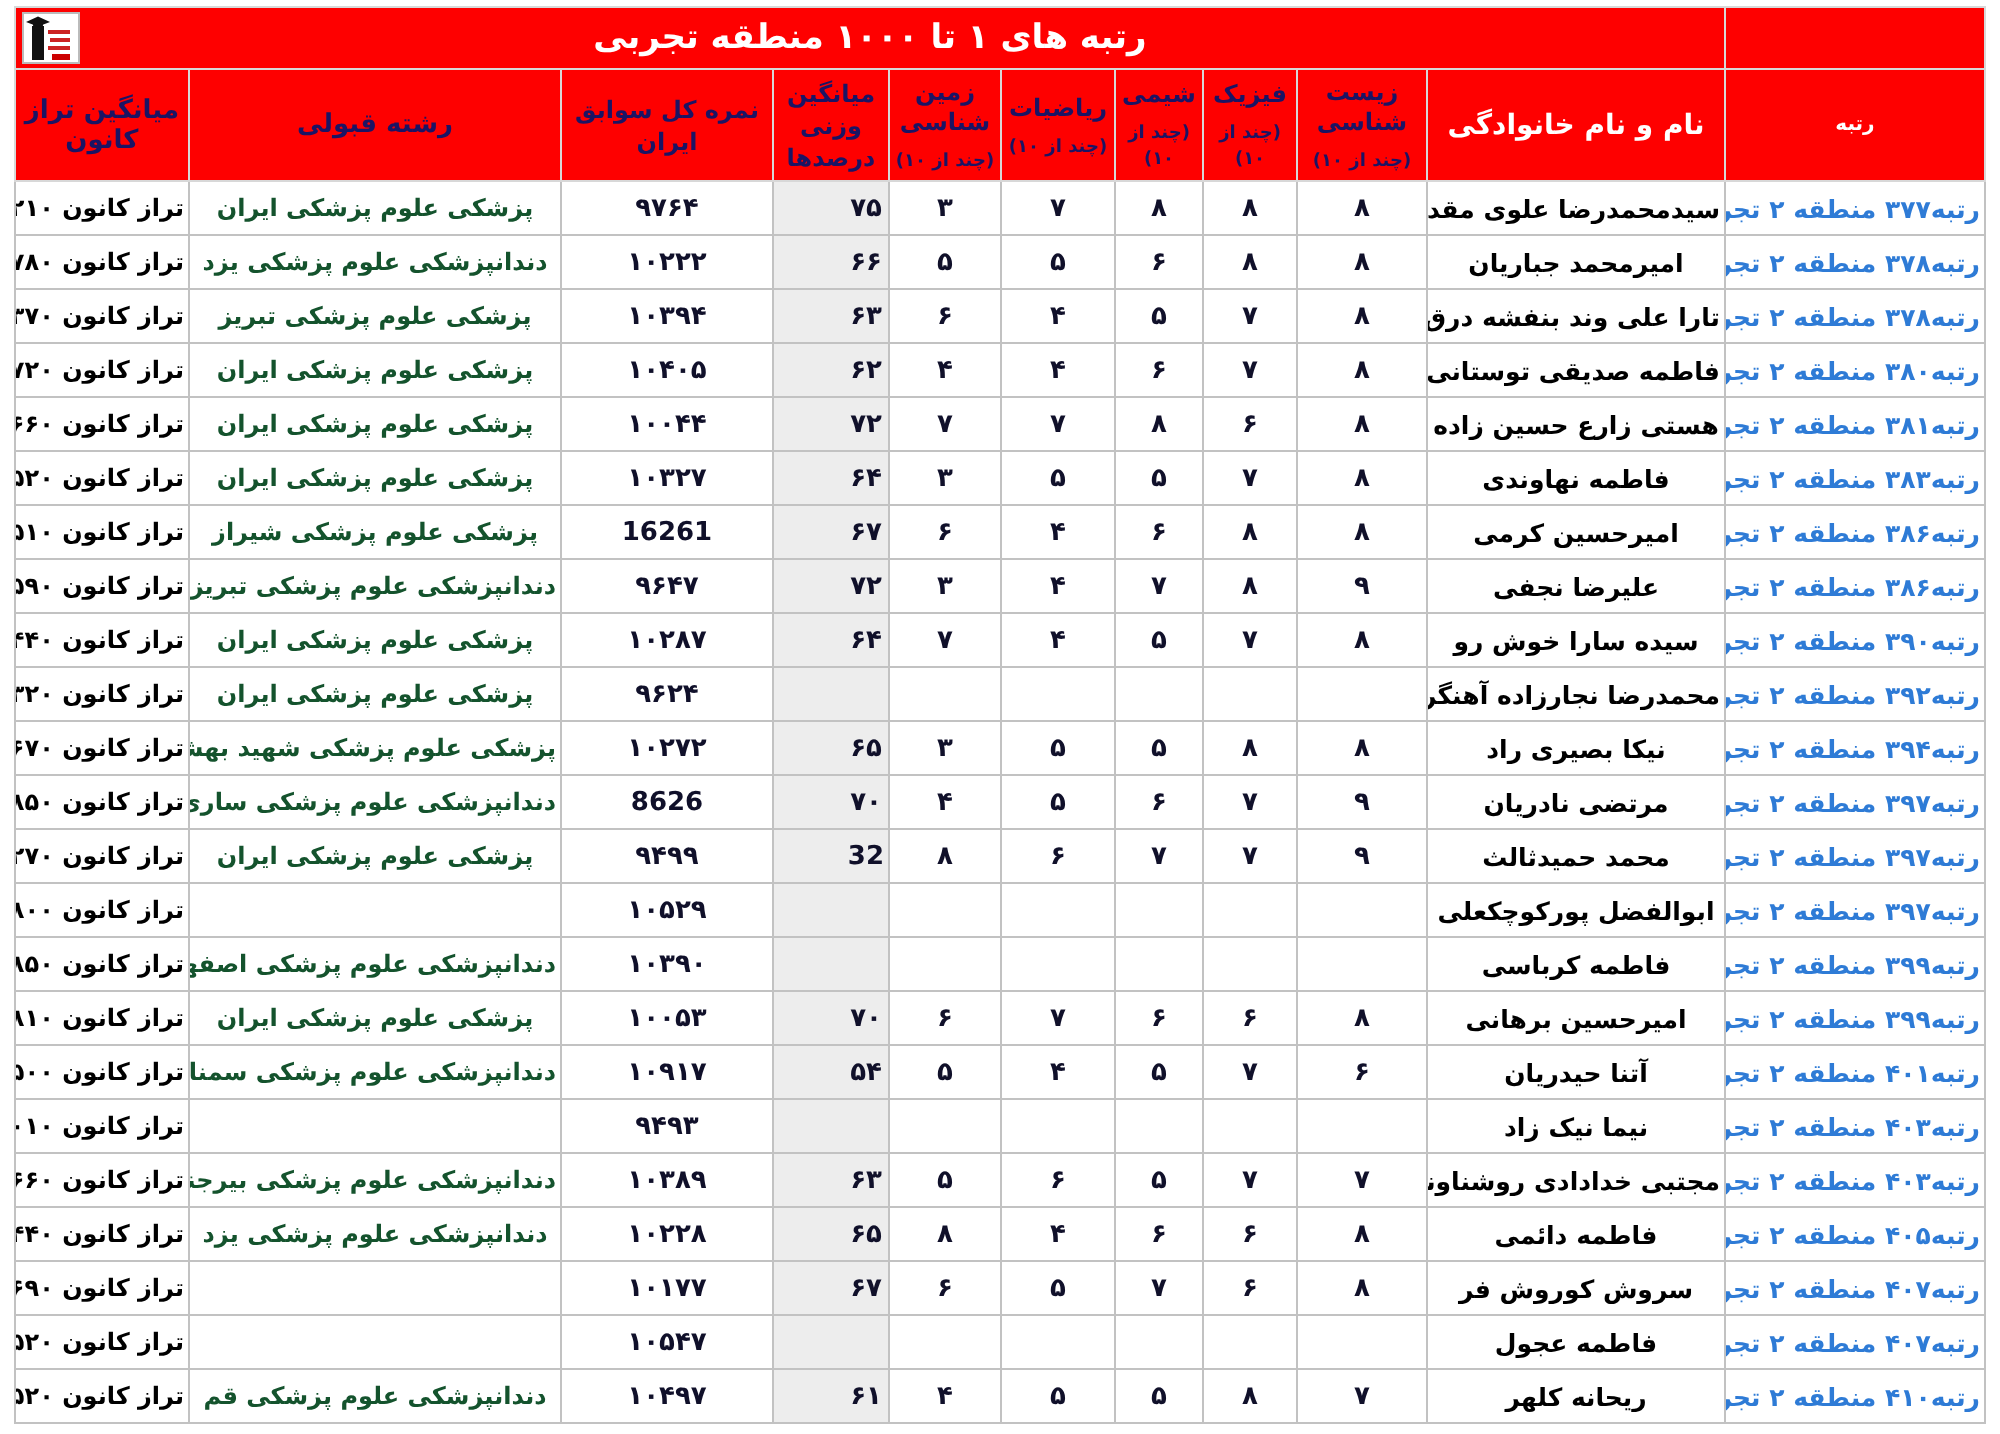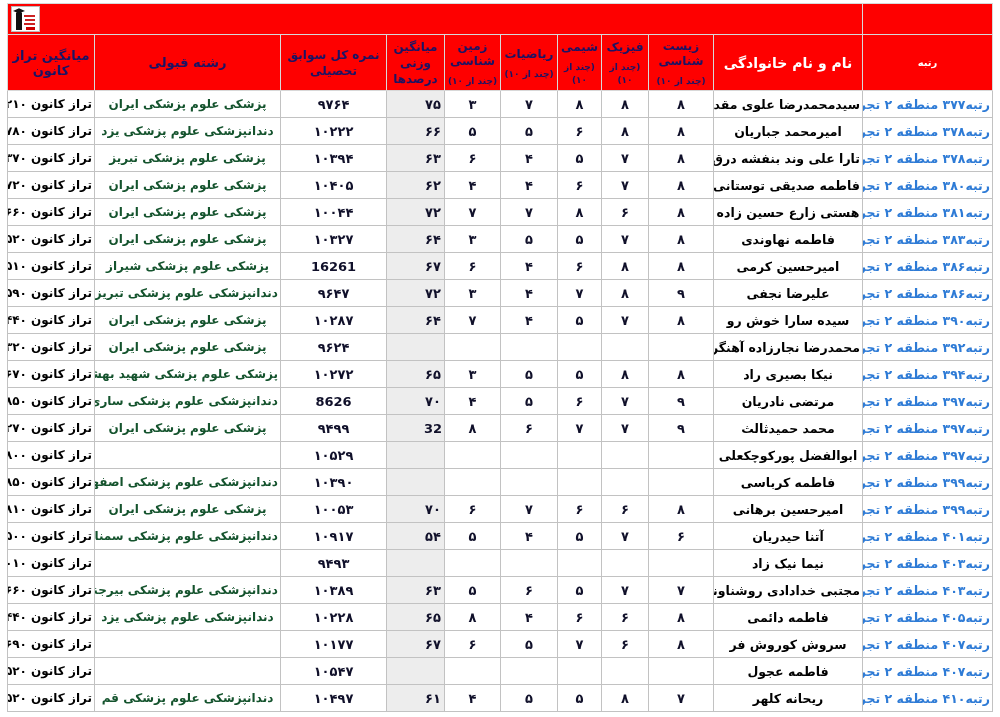--- a/index.html
+++ b/index.html
@@ -68,20 +68,21 @@
         <col class="c-geo">
         <col class="c-avg">
       <col class="c-total">
         <col class="c-field">
         <col class="c-taraz">
     </colgroup>
     <thead>
       <tr class="banner-row">
         <th></th>
         <th class="banner" colspan="10">
+          <span class="banner-title">رتبه های ۱ تا ۱۰۰۰ منطقه تجربی</span>
           <span class="logo-box">
             <svg width="27" height="24" viewBox="0 0 27 24">
               <rect x="0" y="0" width="27" height="24" fill="#ffffff"></rect>
               <rect x="4" y="6" width="6" height="17" fill="#111111"></rect>
               <circle cx="7" cy="5" r="2.6" fill="#111111"></circle>
               <polygon points="1,4 7,1.2 13,4 7,6.2" fill="#111111"></polygon>
               <rect x="12" y="8" width="11" height="2" fill="#cc2222"></rect>
               <rect x="13" y="12" width="10" height="2" fill="#cc2222"></rect>
               <rect x="12" y="16" width="11" height="2" fill="#cc2222"></rect>
               <rect x="14" y="20" width="9" height="3" fill="#cc0000"></rect>
@@ -111,21 +112,21 @@
         <th class="hd-navy">
           <span class="subj-main">زمین شناسی</span>
           <span class="subj-sub">(چند از ۱۰)</span>
         </th>
         <th class="hd-navy">
           <span class="two-line">میانگین</span>
           <span class="two-line">وزنی درصدها</span>
         </th>
         <th class="hd-navy">
           <span class="two-line">نمره کل سوابق</span>
-          <span class="two-line">تحصیلی</span>
+          <span class="two-line">ایران</span>
         </th>
         <th class="th-field hd-navy">رشته قبولی</th>
         <th class="th-taraz hd-navy">میانگین تراز کانون</th>
       </tr>
     </thead>
     <tbody>
   <tr>
     <td class="rank-cell">رتبه۳۷۷ منطقه ۲ تجربی</td>
     <td class="name-cell">سیدمحمدرضا علوی مقدم</td>
     <td class="score-cell">۸</td>

